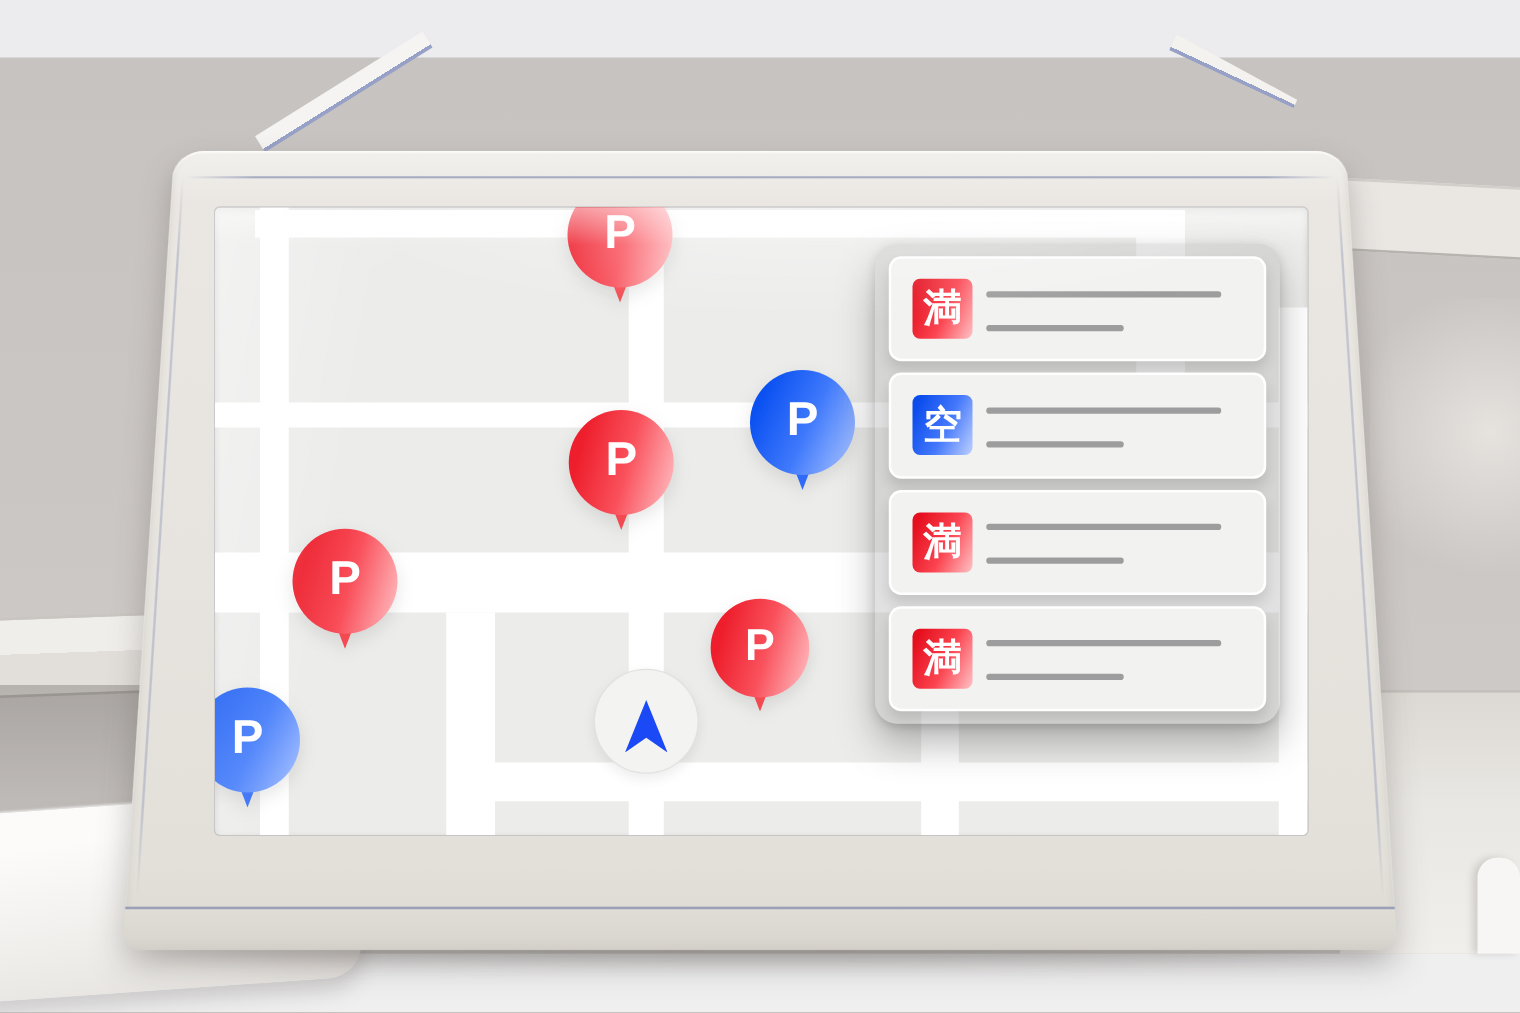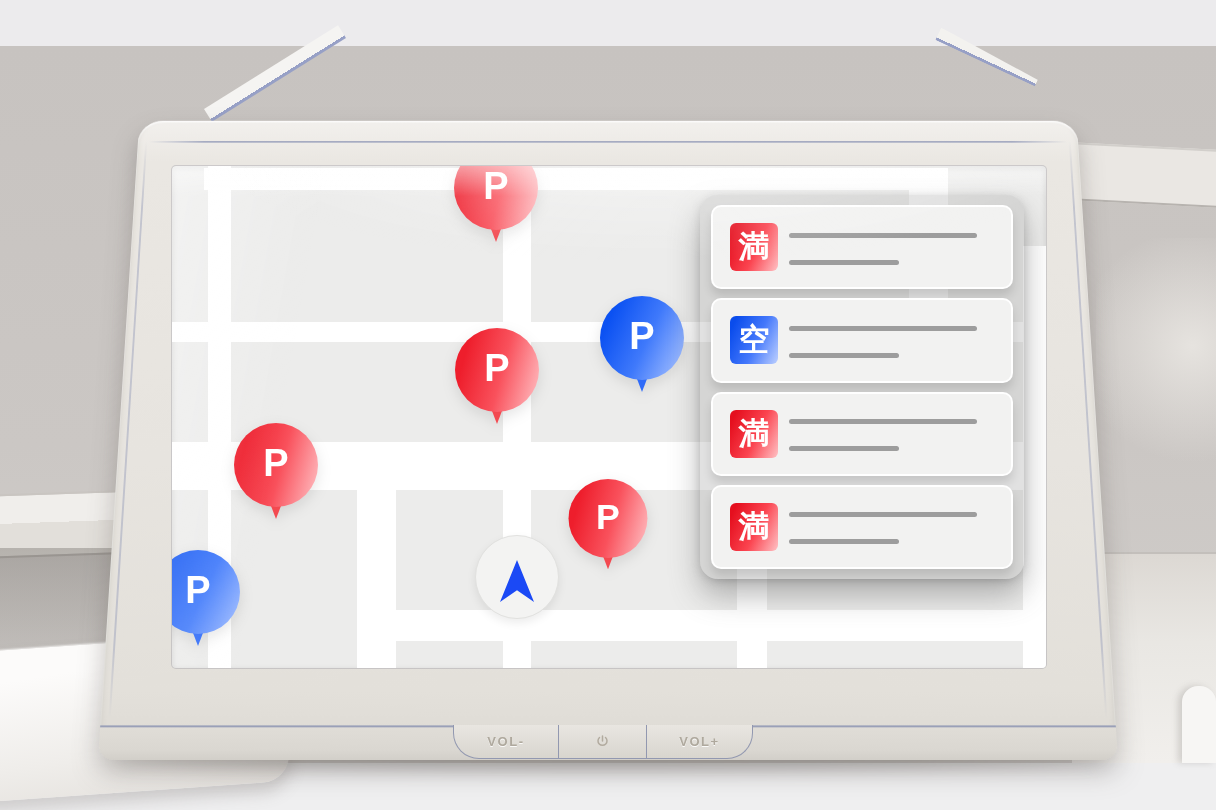--- a/index.html
+++ b/index.html
@@ -299,28 +299,14 @@
               <div class="tline tline-2"></div>
             </div>
           </div>
         </div>
       </div>
 
     </div>
     <div class="glass"></div>
   </div>
 
-  <div class="btn-cluster">
-    <button class="hw-btn hw-btn--left">
-      <span>VOL-</span>
-    </button>
-    <button class="hw-btn hw-btn--mid">
-      <svg width="15" height="15" viewBox="0 0 24 24" fill="none" stroke="#b2ab9f" stroke-width="2.4" stroke-linecap="round">
-        <path d="M12 3v8"></path>
-        <path d="M16.8 5.6a7.2 7.2 0 1 1-9.6 0"></path>
-      </svg>
-    </button>
-    <button class="hw-btn hw-btn--right">
-      <span>VOL+</span>
-    </button>
-  </div>
 
 </div>
 
 </body></html>

